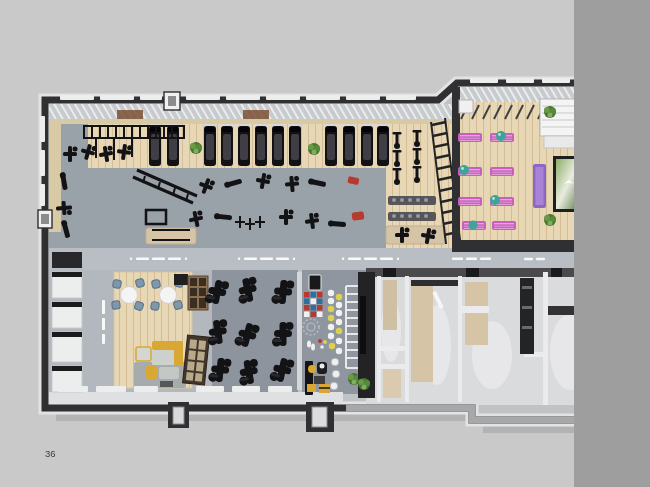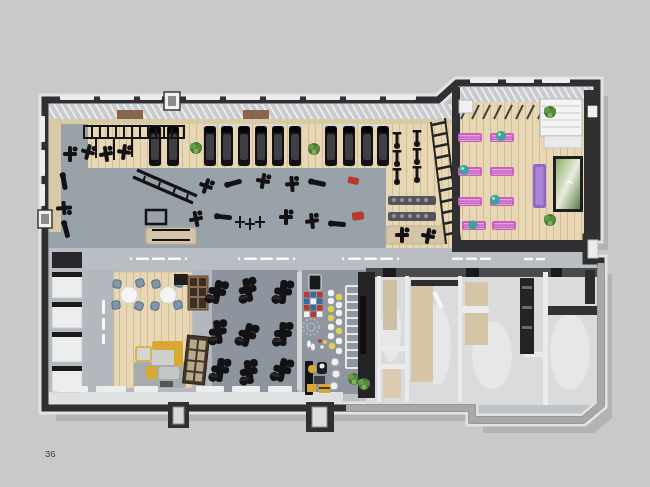--- a/index.html
+++ b/index.html
@@ -1,17 +1,17 @@
 <!DOCTYPE html>
 <html style="--page_bg: #c9c9c9; --building_shadow: #b2b3b2; --wall_dark: #303032; --wall_gray: #a6a8aa; --wall_white: #ebebed; --rim_light: #e3e3e4; --floor_gym: #99a1a9; --floor_corridor: #b8bec4; --floor_cardio: #8d949e; --floor_functional: #8f96a0; --floor_lounge: #b2b8be; --floor_wood: #e8d7b4; --wood_line: #d2bd97; --beige: #d5c5a6; --locker_bg: #dadbdd; --equipment_black: #141416; --mat_pink: #c75ec0; --mat_purple: #8f66c6; --ball_teal: #3fa39a; --sofa_yellow: #d9a832; --chair_blue: #7e97ab; --accent_red: #b8392d; --accent_blue: #2f6ea5; --accent_yellow: #ddd24e; --plant_green: #4e7d3a; --page_number_color: #3c3c3c;"><head>
 <meta charset="utf-8">
 <style>
   html,body{margin:0;padding:0;}
   body{background:#9e9e9e;font-family:"Liberation Sans",sans-serif;}
-  .page{position:relative;width:650px;height:487px;background:var(--page_bg,#c9c9c9);overflow:hidden;}
+  .page{position:relative;width:574px;height:487px;background:var(--page_bg,#c9c9c9);overflow:hidden;}
   svg{display:block;}
   .wd{fill:var(--wall_dark,#303032);}
   .beige{fill:var(--beige,#d5c5a6);}
   .whitebox{fill:#f0f0f1;stroke:#2e2e30;stroke-width:1.4;}
   .sill{fill:#eceeee;}
   .txtdash{fill:#ffffff;opacity:.92;}
   .pagenum{font-family:"Liberation Sans",sans-serif;font-size:9.5px;fill:var(--page_number_color,#3c3c3c);}
 </style>
 </head>
 <body>

